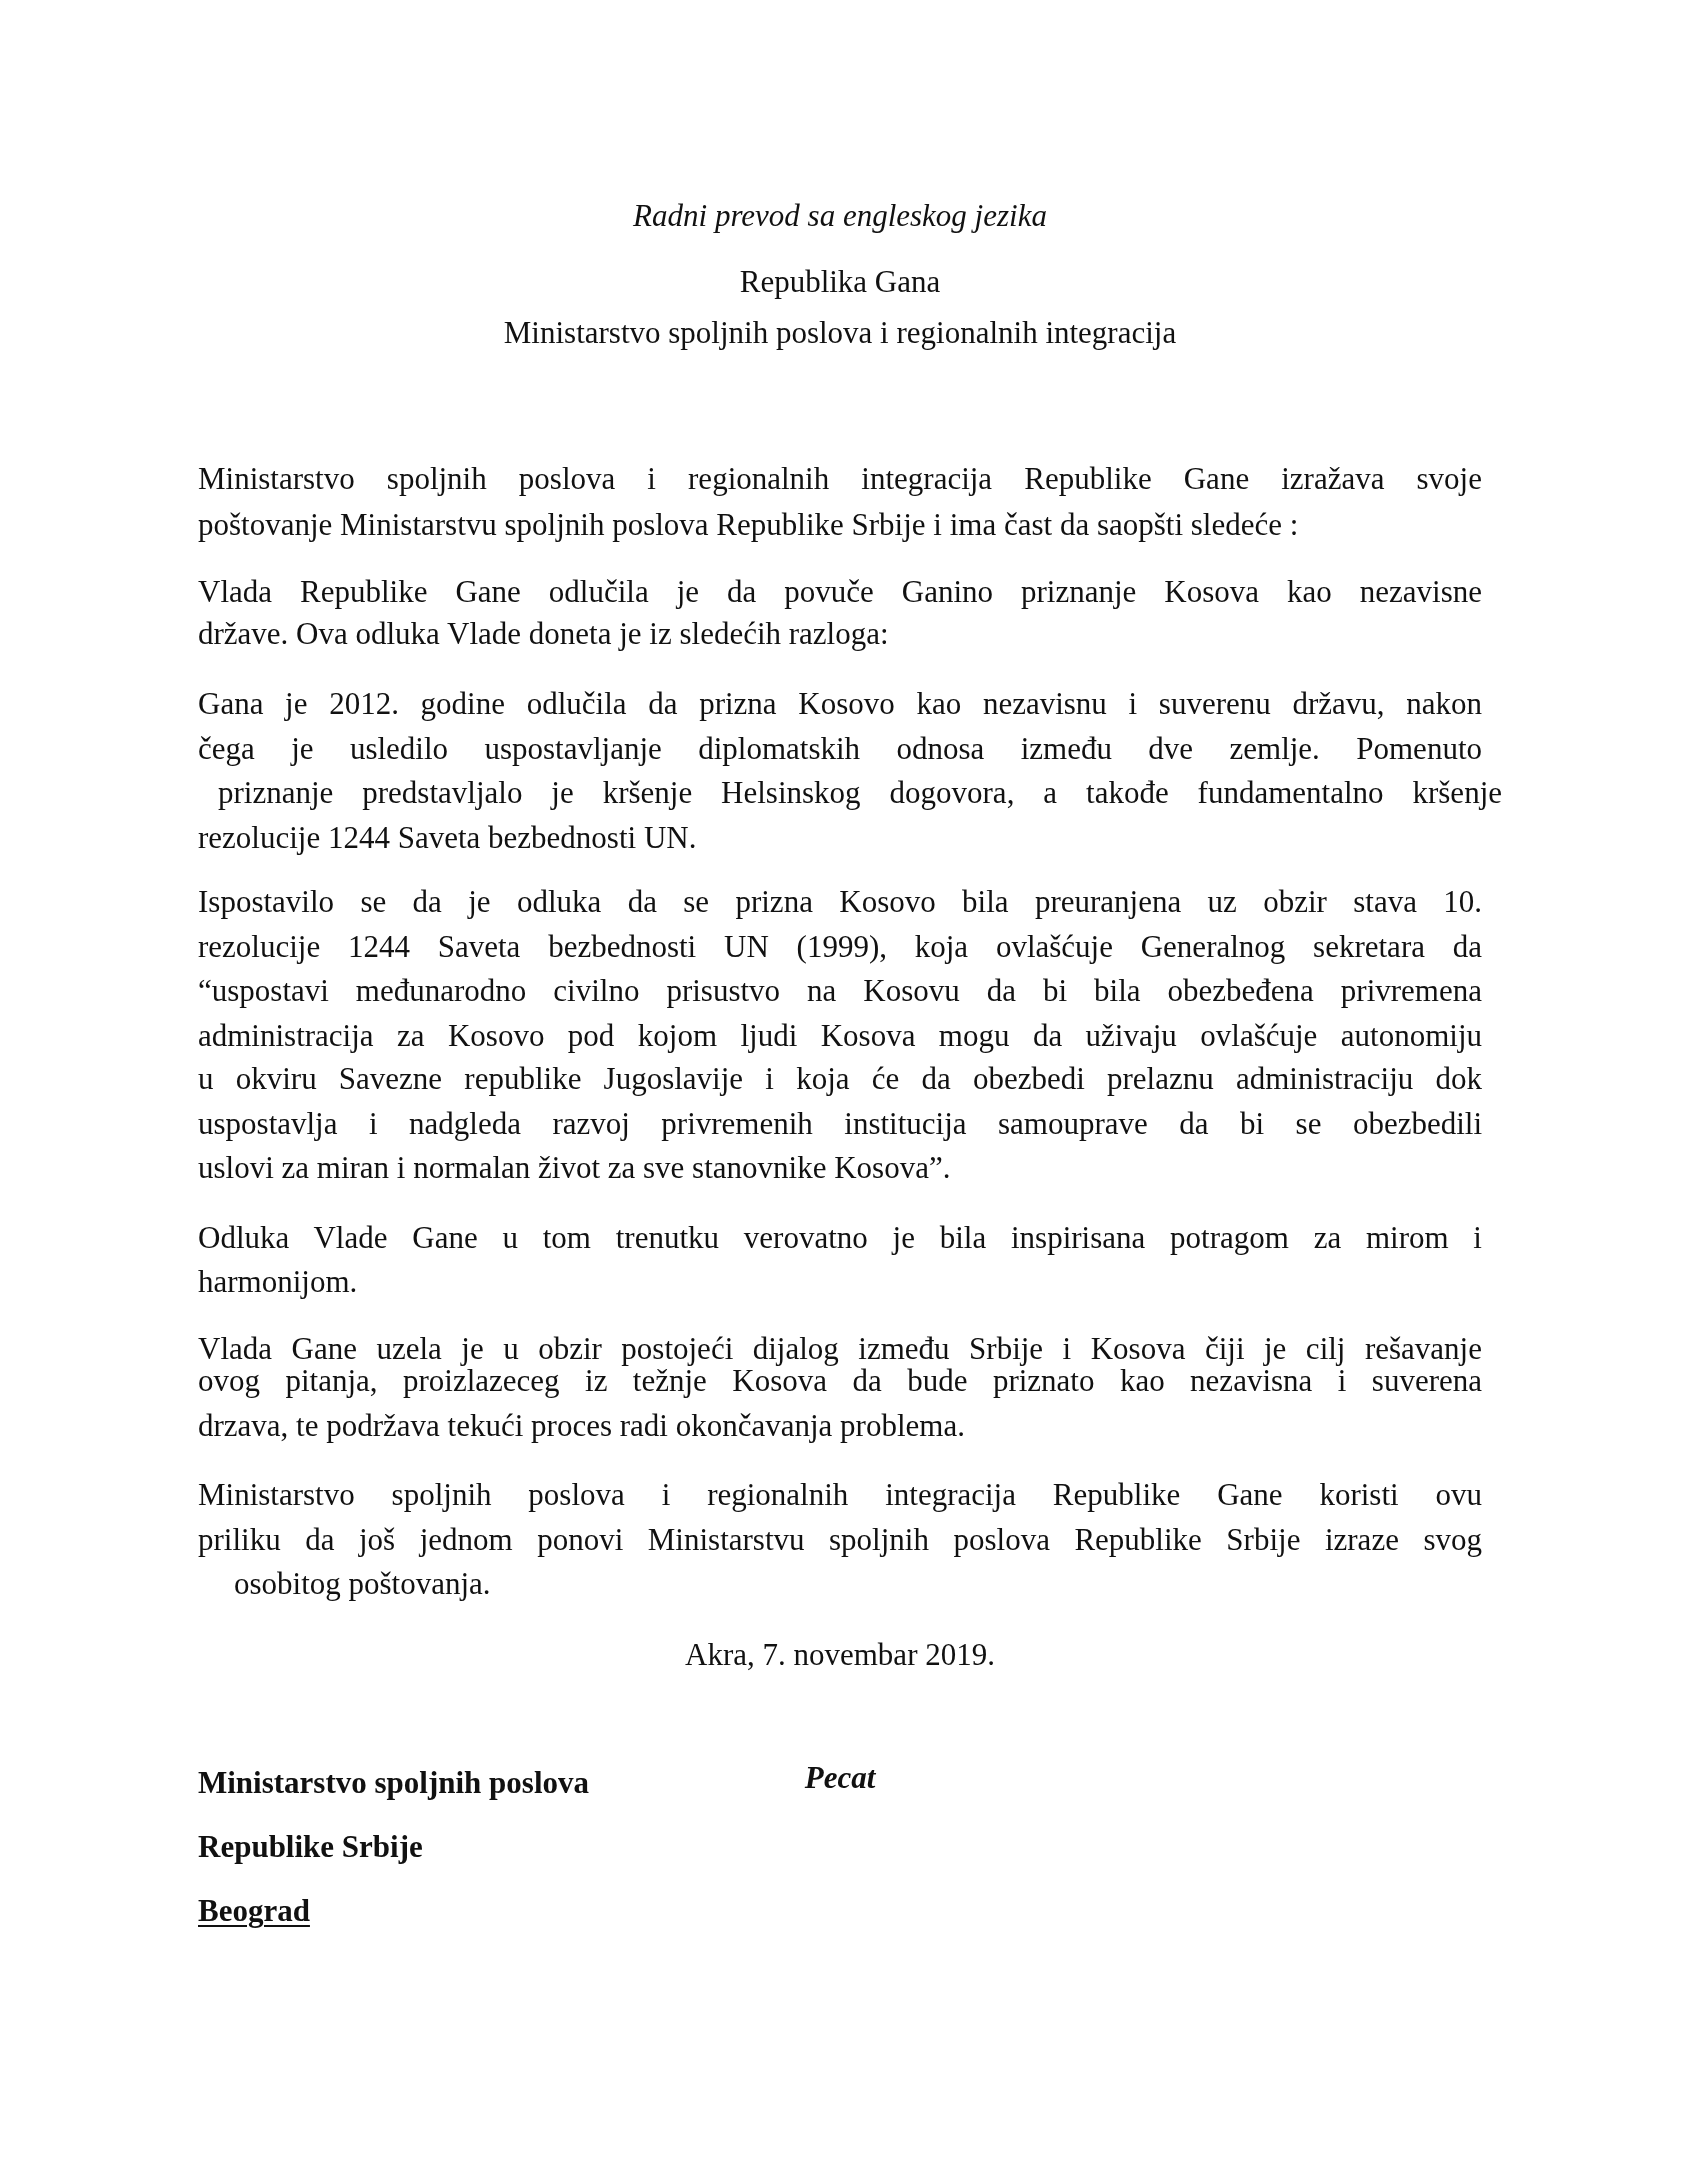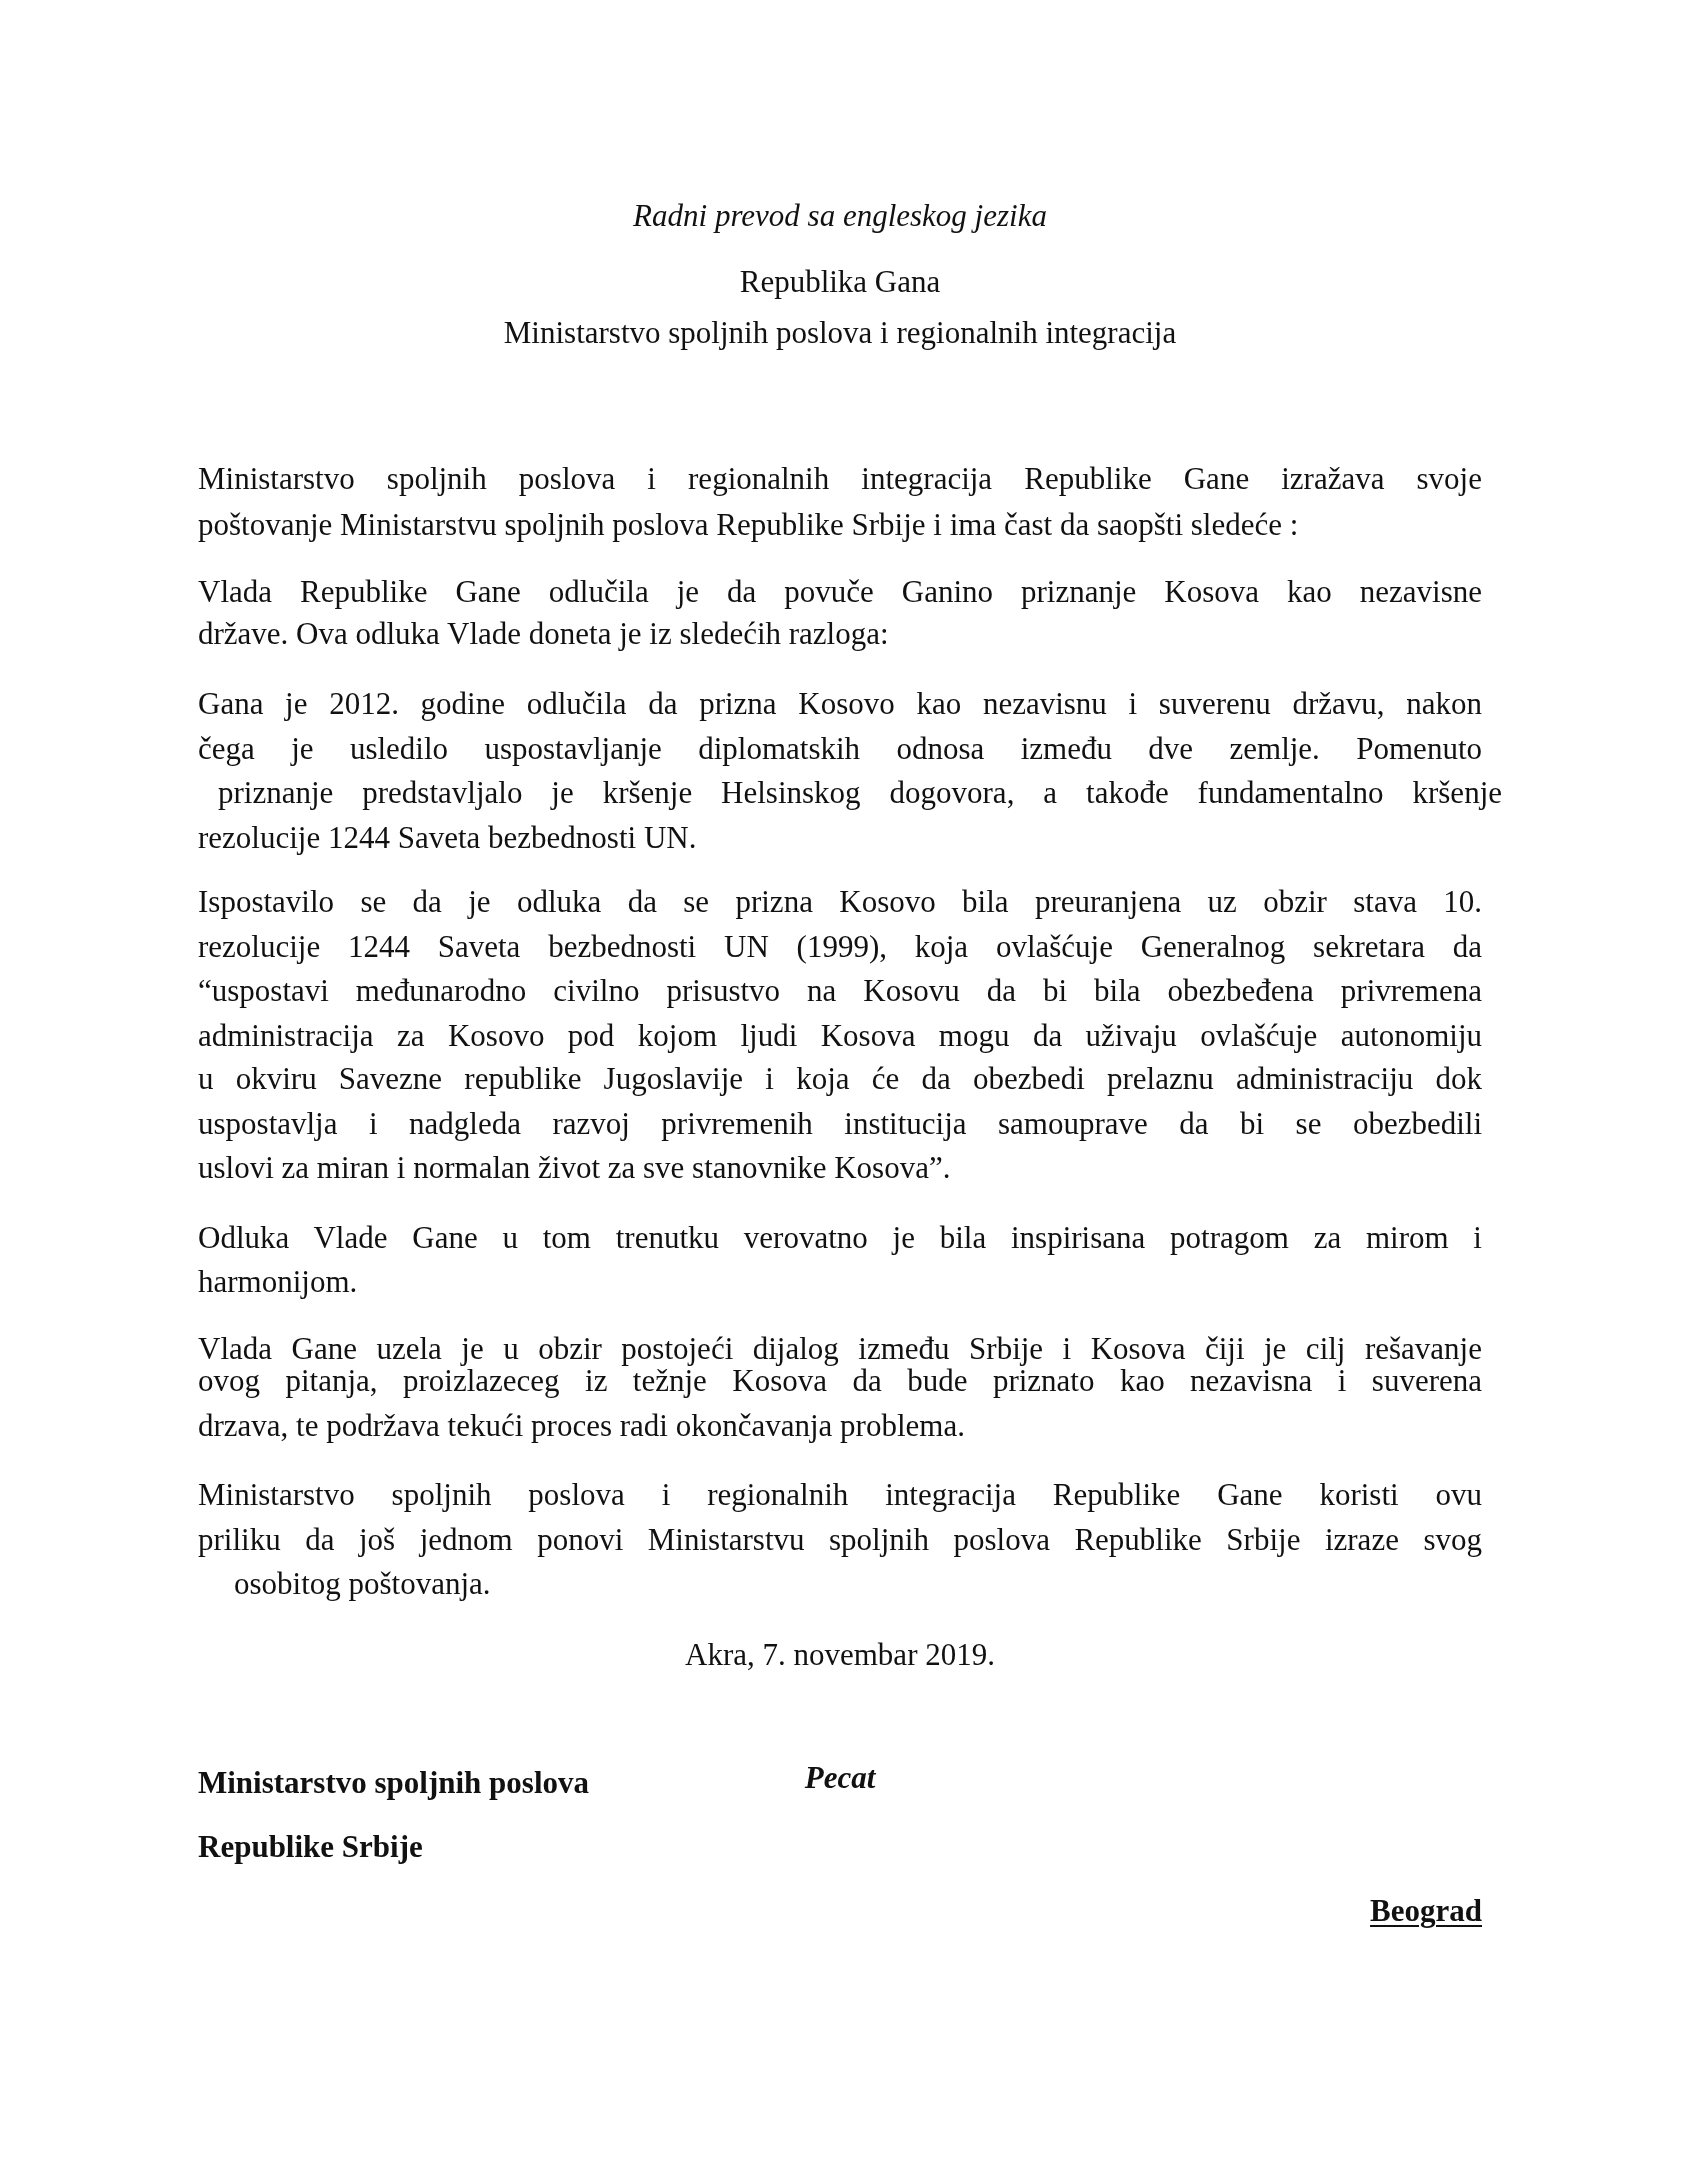--- a/index.html
+++ b/index.html
@@ -66,17 +66,17 @@
     <div class="line just" style="top:1517px;">priliku da još jednom ponovi Ministarstvu spoljnih poslova Republike Srbije izraze svog</div>
     <div class="line" style="top:1561px;margin-left:36px;">osobitog poštovanja.</div>
   </div>
 
   <div class="line right" style="top:1632px;">Akra, 7. novembar 2019.</div>
   <div class="line right italic" style="top:1755px;font-weight:bold;">Pecat</div>
 
   <div>
     <div class="line bold" style="top:1760px;">Ministarstvo spoljnih poslova</div>
     <div class="line bold" style="top:1824px;">Republike Srbije</div>
-    <div class="line bold" style="top:1888px;text-align:right;"><span class="underline">Beograd</span></div>
+    <div class="line bold" style="top:1888px;"><span class="underline">Beograd</span></div>
   </div>
 
 </div>
 
 
 </body></html>

